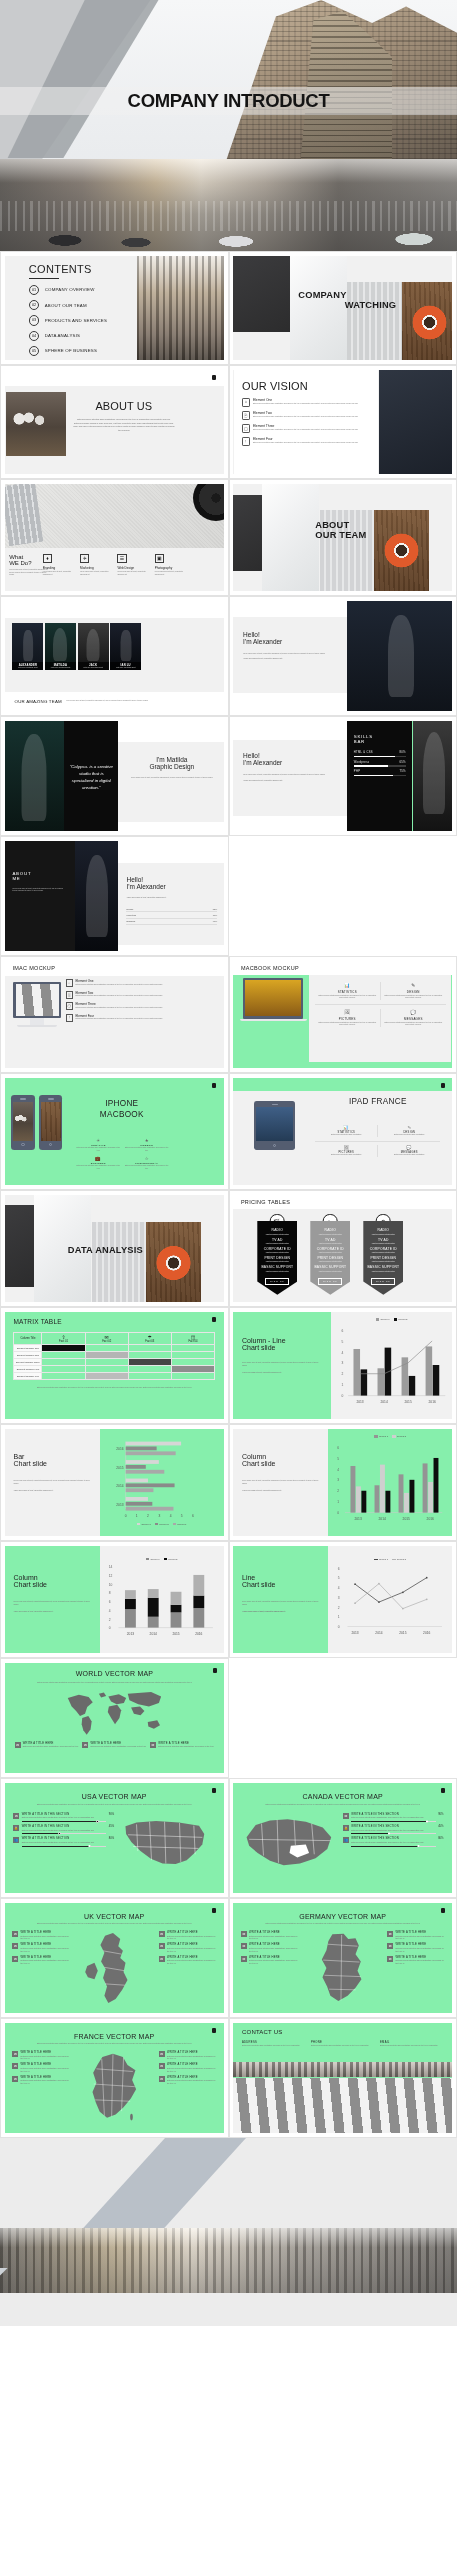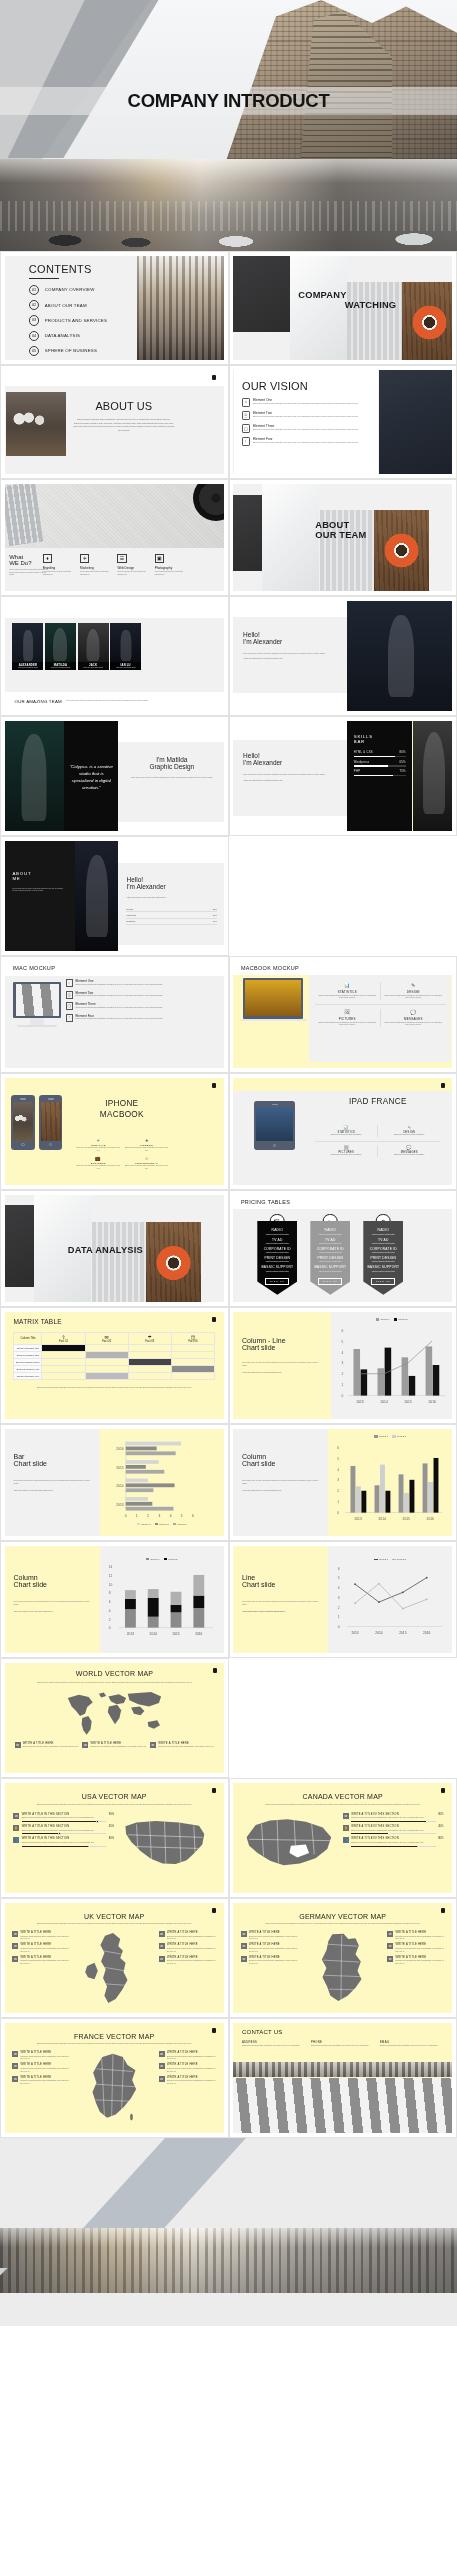--- a/index.html
+++ b/index.html
@@ -72,21 +72,21 @@
     font-family:"Liberation Sans", sans-serif;
   }
 
   
   .row { display:flex; width:457px; }
   .slide { width:229px; position:relative; background:#fff; overflow:hidden;
            border:0.5px solid #e2e2e2; }
   .slide.h210 { height:114px; }
   .slide.h215 { height:117px; }
   .slide.h220 { height:120px; }
-  .inner { position:absolute; inset:3.8px 3.8px 3.8px 3.8px; background:#fef9c3; overflow:hidden; }
+  .inner { position:absolute; inset:3.8px 3.8px 3.8px 3.8px; background:#86efac; overflow:hidden; }
   .bg-lt { background:#f1f1f1; }
 
   .dot { position:absolute; right:7.6px; top:5.5px; width:3.8px; height:4.9px;
          background:#1a1a1a; border-radius:1.1px; }
 
   
   .ph { position:absolute; overflow:hidden; }
   .ph.chairs { background:
       radial-gradient(circle at 22% 42%, #e9e7e4 0 9%, transparent 10%),
       radial-gradient(circle at 38% 40%, #e6e4e0 0 9%, transparent 10%),

